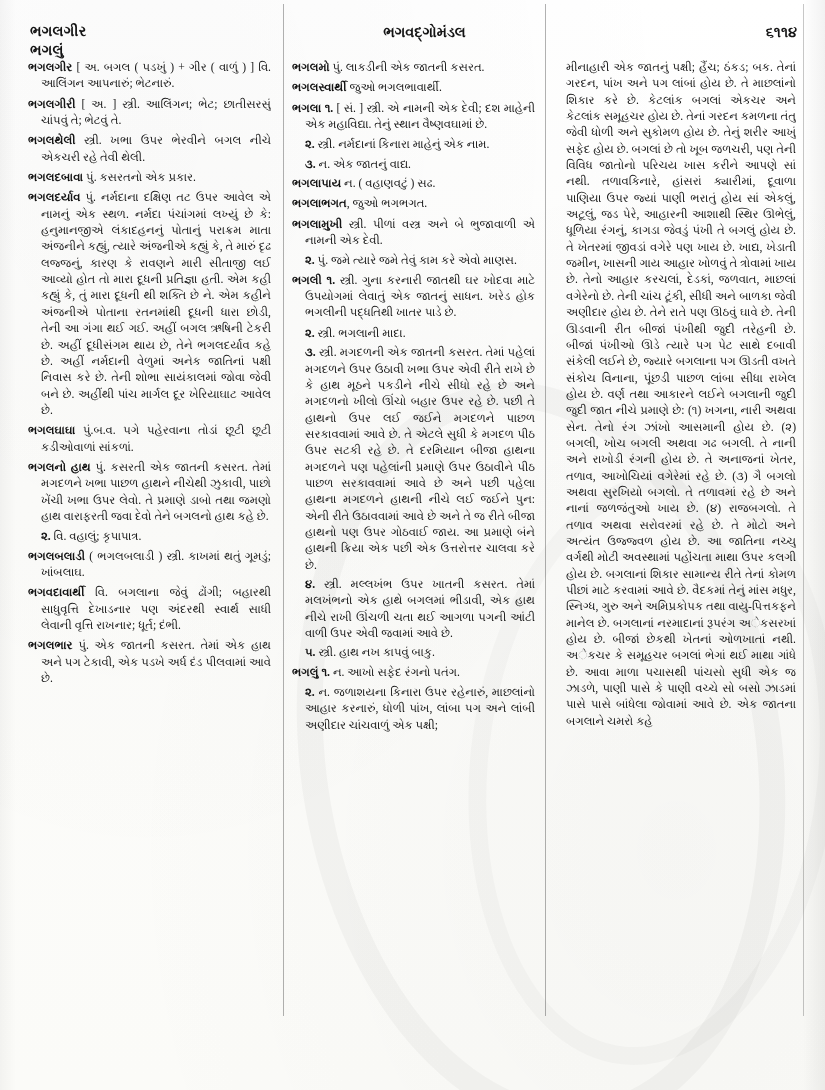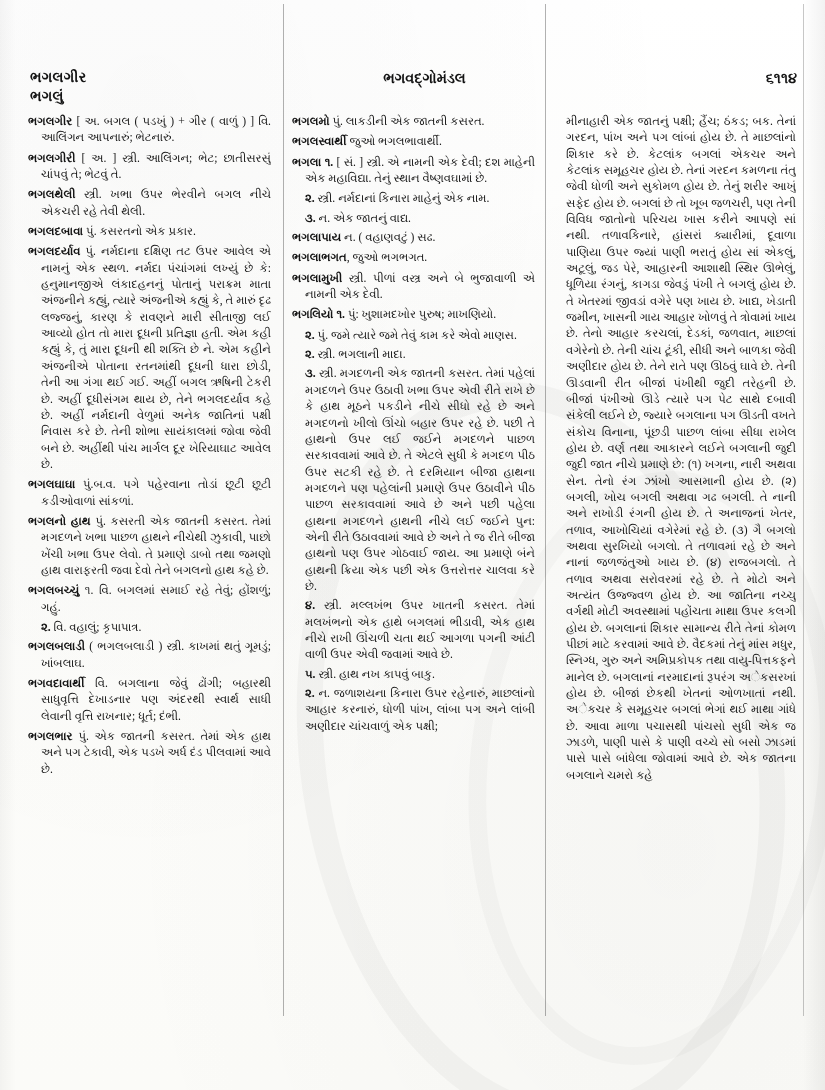--- a/index.html
+++ b/index.html
@@ -82,21 +82,21 @@
   
   #columns {
     position: absolute;
     left: 0; top: 60px;
     width: 825px;
     height: 1030px;
     z-index: 2;
   }
   .col {
     position: absolute;
-    top: 8px;
+    top: 0;
     width: 243px;
     height: 1022px;
     overflow: hidden;
     font-size: 11.6px;
     line-height: 16.35px;
     text-align: justify;
     text-justify: inter-word;
   }
   #col1 { left: 28px; }
   #col2 { left: 292px; }
@@ -127,21 +127,20 @@
     margin-bottom: 3px;
   }
   .hw {
     font-weight: bold;
   }
 
   
   .col, .hdr-left, .hdr-center, .hdr-right {
     -webkit-font-smoothing: none;
     text-rendering: optimizeLegibility;
-    margin-top: 46px;
   }
 
   
   #edge-shade {
     position: absolute;
     right: 0; top: 0;
     width: 22px; height: 1090px;
     background: linear-gradient(90deg, rgba(0,0,0,0) 0%, rgba(0,0,0,0.05) 100%);
     z-index: 4;
     pointer-events: none;
@@ -178,41 +177,41 @@
 
   <div id="columns">
     <div class="col" id="col1">
         <p class="entry"><span class="hw">ભગલગીર</span><span> [ અ. બગલ ( પડખું ) + ગીર ( વાળું ) ] વિ. આલિંગન આપનારું; ભેટનારું.</span></p>
         <p class="entry"><span class="hw">ભગલગીરી</span><span> [ અ. ] સ્ત્રી. આલિંગન; ભેટ; છાતીસરસું ચાંપવું તે; ભેટવું તે.</span></p>
         <p class="entry"><span class="hw">ભગલથેલી</span><span> સ્ત્રી. ખભા ઉપર ભેરવીને બગલ નીચે એકચરી રહે તેવી થેલી.</span></p>
         <p class="entry"><span class="hw">ભગલદબાવા</span><span> પું. કસરતનો એક પ્રકાર.</span></p>
         <p class="entry"><span class="hw">ભગલદર્યાવ</span><span> પું. નર્મદાના દક્ષિણ તટ ઉપર આવેલ એ નામનું એક સ્થળ. નર્મદા પંચાંગમાં લખ્યું છે કે: હનુમાનજીએ લંકાદહનનું પોતાનું પરાક્રમ માતા અંજનીને કહ્યું, ત્યારે અંજનીએ કહ્યું કે, તે મારું દૃઢ લજ્જનું, કારણ કે રાવણને મારી સીતાજી લઈ આવ્યો હોત તો મારા દૂધની પ્રતિજ્ઞા હતી. એમ કહી કહ્યું કે, તું મારા દૂધની થી શક્તિ છે ને. એમ કહીને અંજનીએ પોતાના રતનમાંથી દૂધની ધારા છોડી, તેની આ ગંગા થઈ ગઈ. અહીં બગલ ઋષિની ટેકરી છે. અહીં દૂધીસંગમ થાય છે, તેને ભગલદર્યાવ કહે છે. અહીં નર્મદાની વેળુમાં અનેક જાતિનાં પક્ષી નિવાસ કરે છે. તેની શોભા સાયંકાલમાં જોવા જેવી બને છે. અહીંથી પાંચ માર્ગલ દૂર ખેરિયાઘાટ આવેલ છે.</span></p>
         <p class="entry"><span class="hw">ભગલઘાઘા</span><span> પું.બ.વ. પગે પહેરવાના તોડાં છૂટી છૂટી કડીઓવાળાં સાંકળાં.</span></p>
         <p class="entry"><span class="hw">ભગલનો હાથ</span><span> પું. કસરતી એક જાતની કસરત. તેમાં મગદળને ખભા પાછળ હાથને નીચેથી ઝુકાવી, પાછો ખેંચી ખભા ઉપર લેવો. તે પ્રમાણે ડાબો તથા જમણો હાથ વારાફરતી જવા દેવો તેને બગલનો હાથ કહે છે.</span></p>
-        <p class="entry"><span class="hw">ભગલબચ્ચું</span><span> ૧. વિ. બગલમાં સમાઈ રહે તેવું; હોંશળું; ગહું.</span></p>
         <p class="entry sense"><span class="hw">૨. </span><span>વિ. વહાલું; કૃપાપાત્ર.</span></p>
         <p class="entry"><span class="hw">ભગલબલાડી</span><span> ( ભગલબલાડી ) સ્ત્રી. કાખમાં થતું ગૂમડું; ખાંબલાઘ.</span></p>
         <p class="entry"><span class="hw">ભગવદાવાર્થી</span><span> વિ. બગલાના જેવું ઢોંગી; બહારથી સાધુવૃત્તિ દેખાડનાર પણ અંદરથી સ્વાર્થ સાધી લેવાની વૃત્તિ રાખનાર; ધૂર્ત; દંભી.</span></p>
         <p class="entry"><span class="hw">ભગલભાર</span><span> પું. એક જાતની કસરત. તેમાં એક હાથ અને પગ ટેકાવી, એક પડખે અર્ધ દંડ પીલવામાં આવે છે.</span></p>
       </div>
     <div class="col" id="col2">
         <p class="entry"><span class="hw">ભગલમો</span><span> પું. લાકડીની એક જાતની કસરત.</span></p>
         <p class="entry"><span class="hw">ભગલસ્વાર્થી</span><span> જુઓ ભગલભાવાર્થી.</span></p>
         <p class="entry"><span class="hw">ભગલા</span><span class="hw"> ૧. </span><span> [ સં. ] સ્ત્રી. એ નામની એક દેવી; દશ માહેની એક મહાવિદ્યા. તેનું સ્થાન વૈષ્ણવઘામાં છે.</span></p>
         <p class="entry sense"><span class="hw">૨. </span><span>સ્ત્રી. નર્મદાનાં કિનારા માહેનું એક નામ.</span></p>
         <p class="entry sense"><span class="hw">૩. </span><span>ન. એક જાતનું વાદ્ય.</span></p>
         <p class="entry"><span class="hw">ભગલાપાય</span><span> ન. ( વહાણવટું ) સઢ.</span></p>
         <p class="entry"><span class="hw">ભગલાભગત</span><span>, જુઓ ભગભગત.</span></p>
         <p class="entry"><span class="hw">ભગલામુખી</span><span> સ્ત્રી. પીળાં વસ્ત્ર અને બે ભુજાવાળી એ નામની એક દેવી.</span></p>
-        <p class="entry"><span class="hw">ભગલિયો</span><span class="hw"> ૧. </span><span> પું: ખુશામદખોર પુરુષ; માખણિયો.</span></p>
         <p class="entry sense"><span class="hw">૨. </span><span>પું. જમે ત્યારે જમે તેવું કામ કરે એવો માણસ.</span></p>
+        <p class="entry"><span class="hw">ભગલી</span><span class="hw"> ૧. </span><span> સ્ત્રી. ગુના કરનારી જાતથી ઘર ખોદવા માટે ઉપયોગમાં લેવાતું એક જાતનું સાધન. ખરેડ હોક ભગલીની પદ્ધતિથી ખાતર પાડે છે.</span></p>
         <p class="entry sense"><span class="hw">૨. </span><span>સ્ત્રી. ભગલાની માદા.</span></p>
         <p class="entry sense"><span class="hw">૩. </span><span>સ્ત્રી. મગદળની એક જાતની કસરત. તેમાં પહેલાં મગદળને ઉપર ઉઠાવી ખભા ઉપર એવી રીતે રાખે છે કે હાથ મૂઠને પકડીને નીચે સીધો રહે છે અને મગદળનો ખીલો ઊંચો બહાર ઉપર રહે છે. પછી તે હાથનો ઉપર લઈ જઈને મગદળને પાછળ સરકાવવામાં આવે છે. તે એટલે સુધી કે મગદળ પીઠ ઉપર સટકી રહે છે. તે દરમિયાન બીજા હાથના મગદળને પણ પહેલાંની પ્રમાણે ઉપર ઉઠાવીને પીઠ પાછળ સરકાવવામાં આવે છે અને પછી પહેલા હાથના મગદળને હાથની નીચે લઈ જઈને પુન: એની રીતે ઉઠાવવામાં આવે છે અને તે જ રીતે બીજા હાથનો પણ ઉપર ગોઠવાઈ જાય. આ પ્રમાણે બંને હાથની ક્રિયા એક પછી એક ઉત્તરોત્તર ચાલવા કરે છે.</span></p>
         <p class="entry sense"><span class="hw">૪. </span><span>સ્ત્રી. મલ્લખંભ ઉપર ખાતની કસરત. તેમાં મલખંભનો એક હાથે બગલમાં ભીડાવી, એક હાથ નીચે રાખી ઊંચળી ચતા થઈ આગળા પગની આંટી વાળી ઉપર એવી જવામાં આવે છે.</span></p>
         <p class="entry sense"><span class="hw">૫. </span><span>સ્ત્રી. હાથ નખ કાપવું બાકુ.</span></p>
+        <p class="entry"><span class="hw">ભગલું</span><span class="hw"> ૧. </span><span> ન. આખો સફેદ રંગનો પતંગ.</span></p>
         <p class="entry sense"><span class="hw">૨. </span><span>ન. જળાશયના કિનારા ઉપર રહેનારું, માછલાંનો આહાર કરનારું, ધોળી પાંખ, લાંબા પગ અને લાંબી અણીદાર ચાંચવાળું એક પક્ષી;</span></p>
       </div>
     <div class="col" id="col3">
         <p class="entry sense"><span>મીનાહારી એક જાતનું પક્ષી; હૈંચ; ઠંકડ; બક. તેનાં ગરદન, પાંખ અને પગ લાંબાં હોય છે. તે માછલાંનો શિકાર કરે છે. કેટલાંક બગલાં એકચર અને કેટલાંક સમૂહચર હોય છે. તેનાં ગરદન કમળના તંતુ જેવી ધોળી અને સુકોમળ હોય છે. તેનું શરીર આખું સફેદ હોય છે. બગલાં છે તો ખૂબ જળચરી, પણ તેની વિવિધ જાતોનો પરિચય ખાસ કરીને આપણે સાં નથી. તળાવકિનારે, હાંસરાં ક્યારીમાં, દૂવાળા પાણિયા ઉપર જ્યાં પાણી ભરાતું હોય સાં એકલું, અટૂલું, જડ પેરે, આહારની આશાથી સ્થિર ઊભેલું, ધૂળિયા રંગનું, કાગડા જેવડું પંખી તે બગલું હોય છે. તે ખેતરમાં જીવડાં વગેરે પણ ખાય છે. ખાદ્ય, ખેડાતી જમીન, ખાસની ગાય આહાર ખોળવું તે ત્રોવામાં ખાય છે. તેનો આહાર કરચલાં, દેડકાં, જળવાત, માછલાં વગેરેનો છે. તેની ચાંચ ટૂંકી, સીધી અને બાળકા જેવી અણીદાર હોય છે. તેને રાતે પણ ઊઠવું ઘાવે છે. તેની ઊડવાની રીત બીજાં પંખીથી જુદી તરેહની છે. બીજાં પંખીઓ ઊડે ત્યારે પગ પેટ સાથે દબાવી સંકેલી લઈને છે, જ્યારે બગલાના પગ ઊડતી વખતે સંકોચ વિનાના, પૂંછડી પાછળ લાંબા સીધા રાખેલ હોય છે. વર્ણ તથા આકારને લઈને બગલાની જુદી જુદી જાત નીચે પ્રમાણે છે: (૧) ખગના, નારી અથવા સેન. તેનો રંગ ઝાંખો આસમાની હોય છે. (૨) બગલી, ખોચ બગલી અથવા ગઢ બગલી. તે નાની અને રાખોડી રંગની હોય છે. તે અનાજનાં ખેતર, તળાવ, આખોચિયાં વગેરેમાં રહે છે. (૩) ગૈ બગલો અથવા સુરખિયો બગલો. તે તળાવમાં રહે છે અને નાનાં જળજંતુઓ ખાય છે. (૪) રાજબગલો. તે તળાવ અથવા સરોવરમાં રહે છે. તે મોટો અને અત્યંત ઉજ્જ્વળ હોય છે. આ જાતિના નચ્ચુ વર્ગથી મોટી અવસ્થામાં પહોંચતા માથા ઉપર કલગી હોય છે. બગલાનાં શિકાર સામાન્ય રીતે તેનાં કોમળ પીછાં માટે કરવામાં આવે છે. વૈદકમાં તેનું માંસ મધુર, સ્નિગ્ધ, ગુરુ અને અમિપ્રકોપક તથા વાયુ-પિત્તકફને માનેલ છે. બગલાનાં નરમાદાનાં રૂપરંગ અેકસરખાં હોય છે. બીજાં છેકથી ખેતનાં ઓળખાતાં નથી. અેકચર કે સમૂહચર બગલાં ભેગાં થઈ માથા ગાંધે છે. આવા માળા પચાસથી પાંચસો સુધી એક જ ઝાડળે, પાણી પાસે કે પાણી વચ્ચે સો બસો ઝાડમાં પાસે પાસે બાંધેલા જોવામાં આવે છે. એક જાતના બગલાને ચમરો કહે</span></p>
       </div>
   </div>
 
   <div id="edge-shade"></div>
   <div id="edge-shade-l"></div>
 </div>

